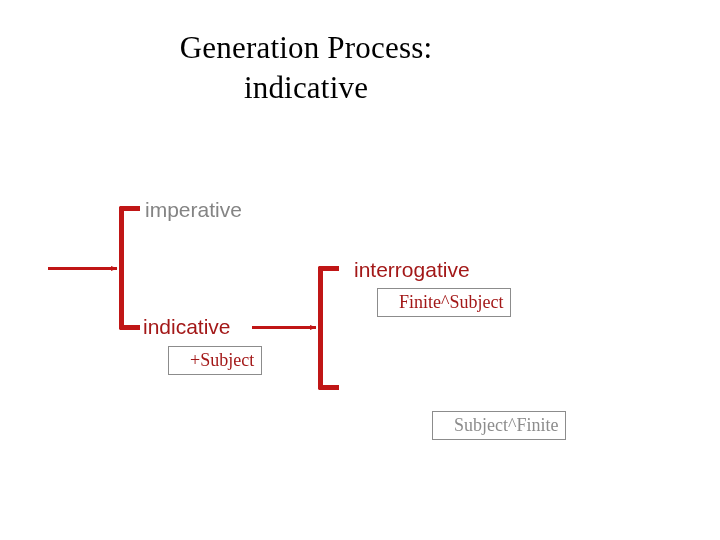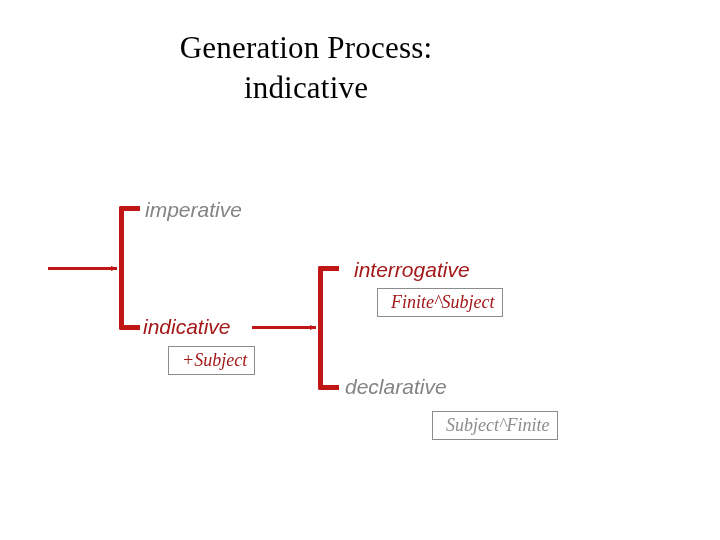--- a/index.html
+++ b/index.html
@@ -31,21 +31,20 @@
     letter-spacing: 0.2px;
   }
 
   
   #diagram {
     position: absolute;
     left: 0;
     top: 0;
     width: 720px;
     height: 536px;
-    font-style: italic;
   }
   #diagram-svg {
     position: absolute;
     left: 0;
     top: 0;
   }
 
   
   .node-label {
     position: absolute;
@@ -59,21 +58,21 @@
 
   
   .feature-box {
     position: absolute;
     border: 1px solid #8c8c8c;
     background: #ffffff;
     font-family: "Liberation Serif", serif;
     font-size: 18px;
     white-space: nowrap;
     line-height: 1;
-    padding: 4px 7px 5px 13px;
+    padding: 4px 7px 5px 21px;
   }
   .box-on  { color: #a31818; }
   .box-off { color: #8c8c8c; margin-left: 47px; }
 
   #label-imperative    { left: 145px; top: 199px; }
   #label-indicative    { left: 143px; top: 316px; }
   #label-interrogative { left: 348px; top: 259px; margin-left: 6px; }
   #label-declarative   { left: 345px; top: 376px; }
 
   #box-finite          { left: 168px; top: 346px; }
@@ -111,21 +110,20 @@
     <line x1="319" y1="268.5" x2="339" y2="268.5" stroke="#c01616" stroke-width="5"></line>
     <line x1="319" y1="387.5" x2="339" y2="387.5" stroke="#c01616" stroke-width="5"></line>
   </svg>
 
   <div class="node-label node-off" id="label-imperative">imperative</div>
 
   <div class="node-label node-on" id="label-indicative">indicative</div>
 
   <div class="node-label node-on" id="label-interrogative">interrogative</div>
 
-  <div class="node-label node-off" id="label-declarative">declarative</div>
 
   <div class="feature-box box-on" id="box-finite">+Subject</div>
 
   <div class="feature-box box-on" id="box-finite-subject">Finite^Subject</div>
 
   <div class="feature-box box-off" id="box-subject-finite">Subject^Finite</div>
 
 </div>
 
 </body></html>

